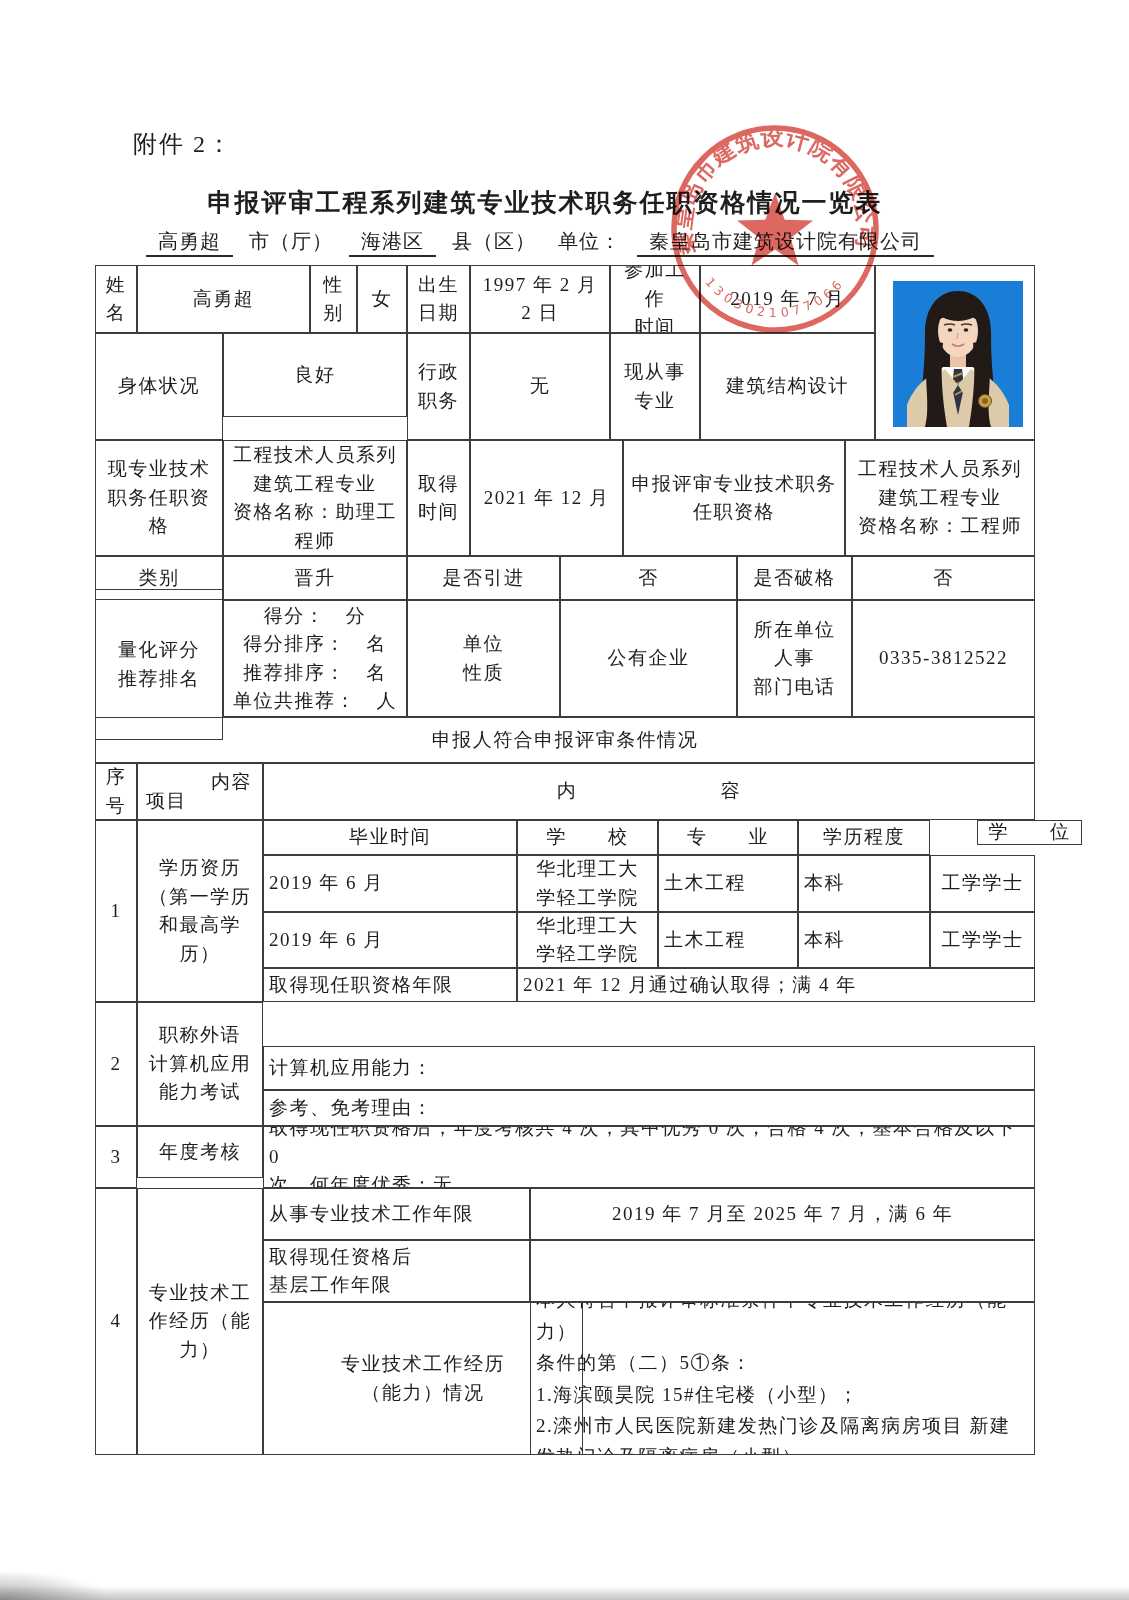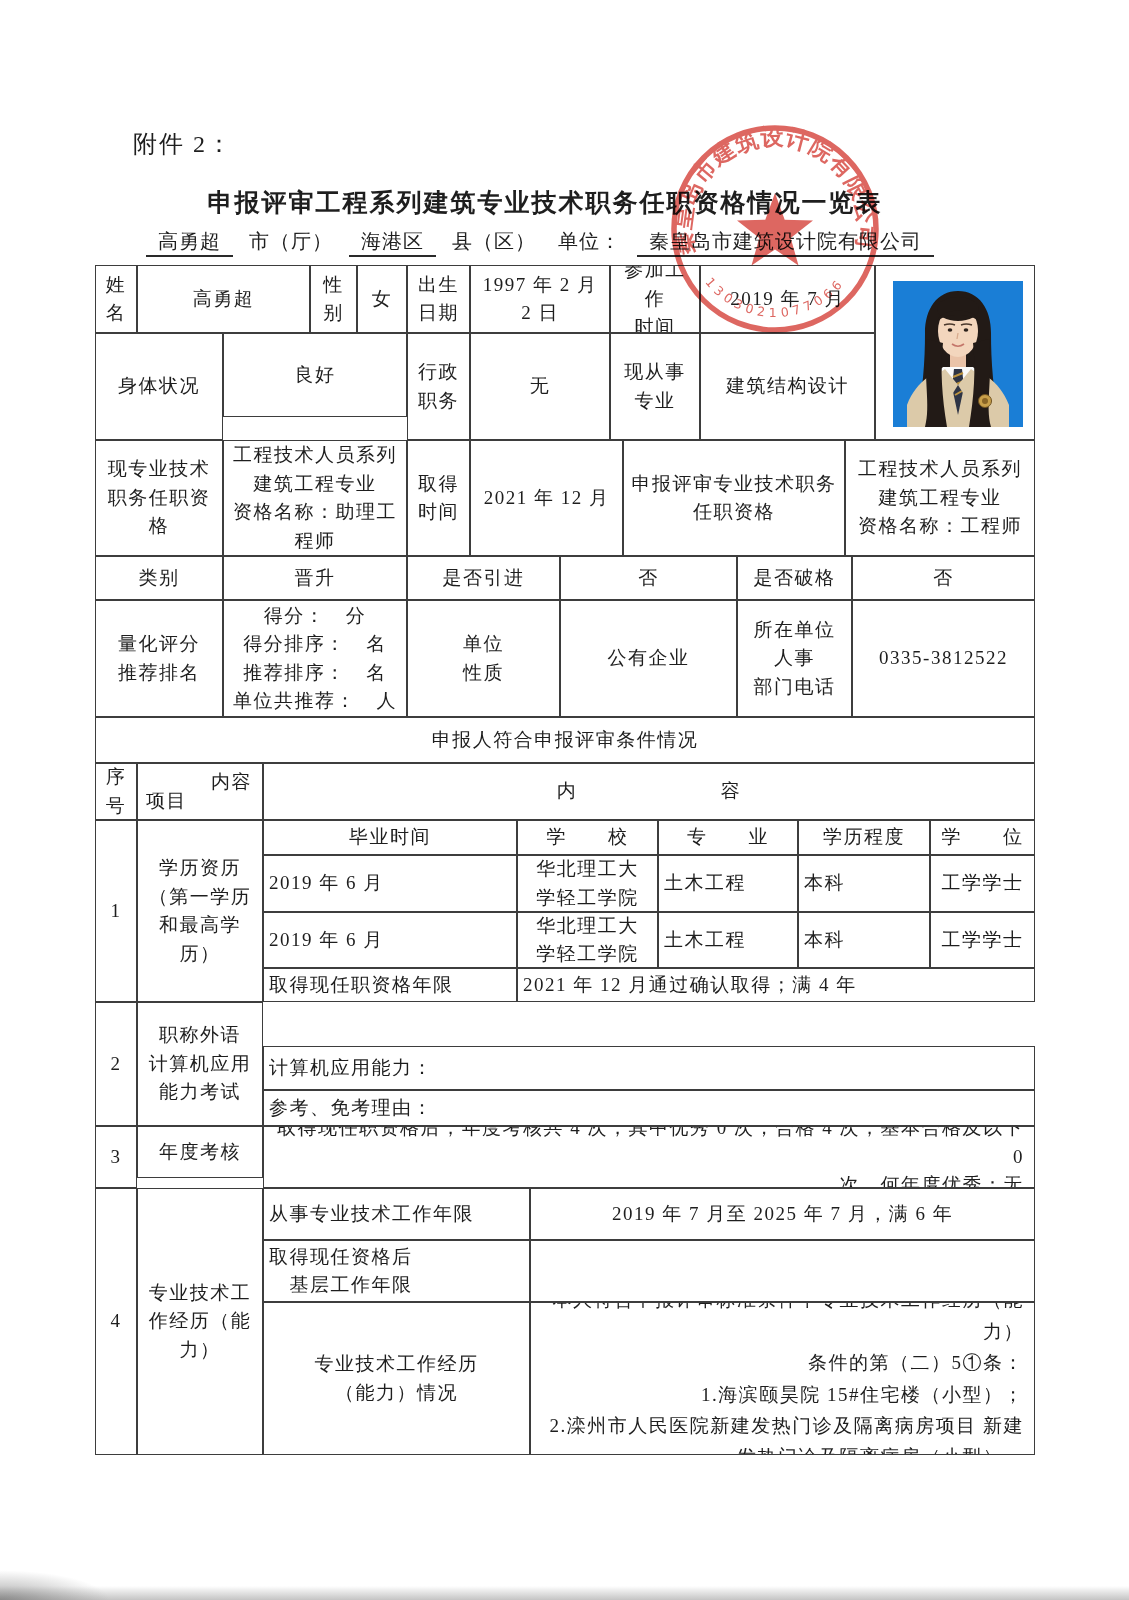--- a/index.html
+++ b/index.html
@@ -13,21 +13,21 @@
     font-size:25px;font-weight:600;letter-spacing:2px;}
   .subhead{position:absolute;left:146px;top:228px;font-size:20px;display:flex;
     align-items:baseline;gap:16px;letter-spacing:1px;white-space:nowrap;}
   .u{border-bottom:2px solid #2a2a2a;padding:0 12px;}
   .gapL{margin-left:6px;}
   .tbl{position:absolute;left:95px;top:265px;width:940px;height:1190px;}
   .c{position:absolute;box-sizing:border-box;border:1.5px solid #3d3d3d;
     display:flex;align-items:center;justify-content:center;text-align:center;
     line-height:1.5;padding:2px 5px;letter-spacing:1.5px;overflow:hidden;}
   .pre{white-space:pre-line;}
-  .left{justify-content:flex-start;text-align:right;padding-right:10px;}
+  .left{justify-content:flex-start;text-align:left;padding-right:10px;}
   .itemcell{position:relative;padding-left:40px;}
   .itemcell .tr{position:absolute;top:4px;right:10px;}
   .itemcell .bl{position:absolute;bottom:4px;left:8px;}
   .stamp{position:absolute;left:662px;top:114px;width:226px;height:230px;
     opacity:.82;mix-blend-mode:multiply;pointer-events:none;}
   .stamp text{fill:#d6453e;}
   .photo-svg{position:absolute;left:893px;top:281px;width:130px;height:146px;}
   .scan-bottom{position:absolute;left:0;bottom:0;width:100%;height:14px;
     background:linear-gradient(to bottom,#ffffff,#c4c4c4);}
   .scan-corner{position:absolute;left:0;bottom:0;width:110px;height:30px;
@@ -92,21 +92,21 @@
 建筑工程专业
 资格名称：工程师</div>
 
     <div class="c" style="left:0;top:291px;width:128px;height:44px">类别</div>
     <div class="c" style="left:128px;top:291px;width:184px;height:44px">晋升</div>
     <div class="c" style="left:312px;top:291px;width:153px;height:44px">是否引进</div>
     <div class="c" style="left:465px;top:291px;width:177px;height:44px">否</div>
     <div class="c" style="left:642px;top:291px;width:115px;height:44px">是否破格</div>
     <div class="c" style="left:757px;top:291px;width:183px;height:44px">否</div>
 
-    <div class="c pre" style="left:0;top:335px;width:128px;height:117px">量化评分
+    <div class="c pre" style="left:0;top:324px;width:128px;height:151px">量化评分
 推荐排名</div>
     <div class="c pre" style="left:312px;top:335px;width:153px;height:117px">单位
 性质</div>
     <div class="c pre" style="left:128px;top:335px;width:184px;height:117px">得分：　分
 得分排序：　名
 推荐排序：　名
 单位共推荐：　人</div>
     <div class="c" style="left:465px;top:335px;width:177px;height:117px">公有企业</div>
     <div class="c pre" style="left:642px;top:335px;width:115px;height:117px">所在单位
 人事
@@ -126,21 +126,21 @@
     <div class="c" style="left:0;top:555px;width:42px;height:182px">1</div>
     <div class="c pre" style="left:42px;top:555px;width:126px;height:182px">学历资历
 （第一学历
 和最高学
 历）</div>
 
     <div class="c" style="left:168px;top:555px;width:254px;height:35px">毕业时间</div>
     <div class="c" style="left:422px;top:555px;width:141px;height:35px">学　　校</div>
     <div class="c" style="left:563px;top:555px;width:140px;height:35px">专　　业</div>
     <div class="c" style="left:703px;top:555px;width:132px;height:35px">学历程度</div>
-    <div class="c" style="left:835px;top:555px;width:105px;height:35px">学　　位</div>
+    <div class="c" style="left:882px;top:555px;width:105px;height:25px">学　　位</div>
 
     <div class="c left" style="left:168px;top:590px;width:254px;height:57px">2019 年 6 月</div>
     <div class="c pre" style="left:422px;top:590px;width:141px;height:57px">华北理工大
 学轻工学院</div>
     <div class="c left" style="left:563px;top:590px;width:140px;height:57px">土木工程</div>
     <div class="c left" style="left:703px;top:590px;width:132px;height:57px">本科</div>
     <div class="c" style="left:835px;top:590px;width:105px;height:57px">工学学士</div>
 
     <div class="c left" style="left:168px;top:647px;width:254px;height:56px">2019 年 6 月</div>
     <div class="c pre" style="left:422px;top:647px;width:141px;height:56px">华北理工大
@@ -166,21 +166,21 @@
 
     <div class="c" style="left:0;top:923px;width:42px;height:267px">4</div>
     <div class="c pre" style="left:42px;top:923px;width:126px;height:267px">专业技术工
 作经历（能
 力）</div>
     <div class="c left" style="left:168px;top:923px;width:267px;height:52px">从事专业技术工作年限</div>
     <div class="c" style="left:435px;top:923px;width:505px;height:52px">2019 年 7 月至 2025 年 7 月，满 6 年</div>
     <div class="c left pre" style="left:168px;top:975px;width:267px;height:62px">取得现任资格后
 基层工作年限</div>
     <div class="c" style="left:435px;top:975px;width:505px;height:62px"></div>
-    <div class="c pre" style="left:168px;top:1037px;width:267px;height:153px">专业技术工作经历
+    <div class="c pre" style="left:168px;top:1037px;width:320px;height:153px">专业技术工作经历
 （能力）情况</div>
     <div class="c left pre" style="left:435px;top:1037px;width:505px;height:153px;line-height:1.65">本人符合申报评审标准条件中专业技术工作经历（能力）
 条件的第（二）5①条：
 1.海滨颐昊院 15#住宅楼（小型）；
 2.滦州市人民医院新建发热门诊及隔离病房项目 新建
 发热门诊及隔离病房（小型）。</div>
 
   </div>
 
   <svg class="photo-svg" viewBox="0 0 130 146">

